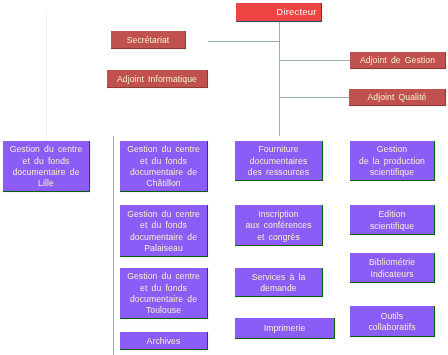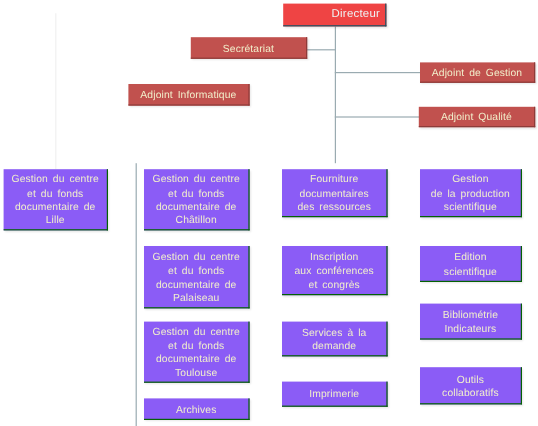--- a/index.html
+++ b/index.html
@@ -40,21 +40,21 @@
   <div class="conn" style="left:279px;top:59.5px;width:71px;height:1.3px;"></div>
   <div class="conn" style="left:279px;top:96.5px;width:71px;height:1.3px;"></div>
   <div class="conn" style="left:113px;top:136px;width:1.3px;height:219px;"></div>
 
   <div class="node teal" style="left:236px;top:3px;width:86px;height:19px;">
     <span class="lines">
       <span class="ln">Directeur</span>
     </span>
   </div>
 
-  <div class="node red" style="left:111px;top:31px;width:97px;height:18px;margin-left:48px;">
+  <div class="node red" style="left:111px;top:31px;width:75px;height:18px;">
     <span class="lines">
       <span class="ln">Secrétariat</span>
     </span>
   </div>
   <div class="node red" style="left:107px;top:70px;width:101px;height:18px;">
     <span class="lines">
       <span class="ln">Adjoint Informatique</span>
     </span>
   </div>
   <div class="node red" style="left:350px;top:52px;width:96px;height:17px;">
@@ -120,21 +120,21 @@
       <span class="ln">aux conférences</span>
       <span class="ln">et congrès</span>
     </span>
   </div>
   <div class="node green" style="left:235px;top:268px;width:88px;height:29px;justify-content:flex-end;">
     <span class="lines">
       <span class="ln">Services à la</span>
       <span class="ln">demande</span>
     </span>
   </div>
-  <div class="node green" style="left:235px;top:318px;width:88px;height:21px;text-align:center;">
+  <div class="node green" style="left:235px;top:318px;width:100px;height:21px;text-align:center;">
     <span class="lines">
       <span class="ln">Imprimerie</span>
     </span>
   </div>
 
   <div class="node green" style="left:350px;top:141px;width:85px;height:40px;">
     <span class="lines">
       <span class="ln">Gestion</span>
       <span class="ln">de la production</span>
       <span class="ln">scientifique</span>

